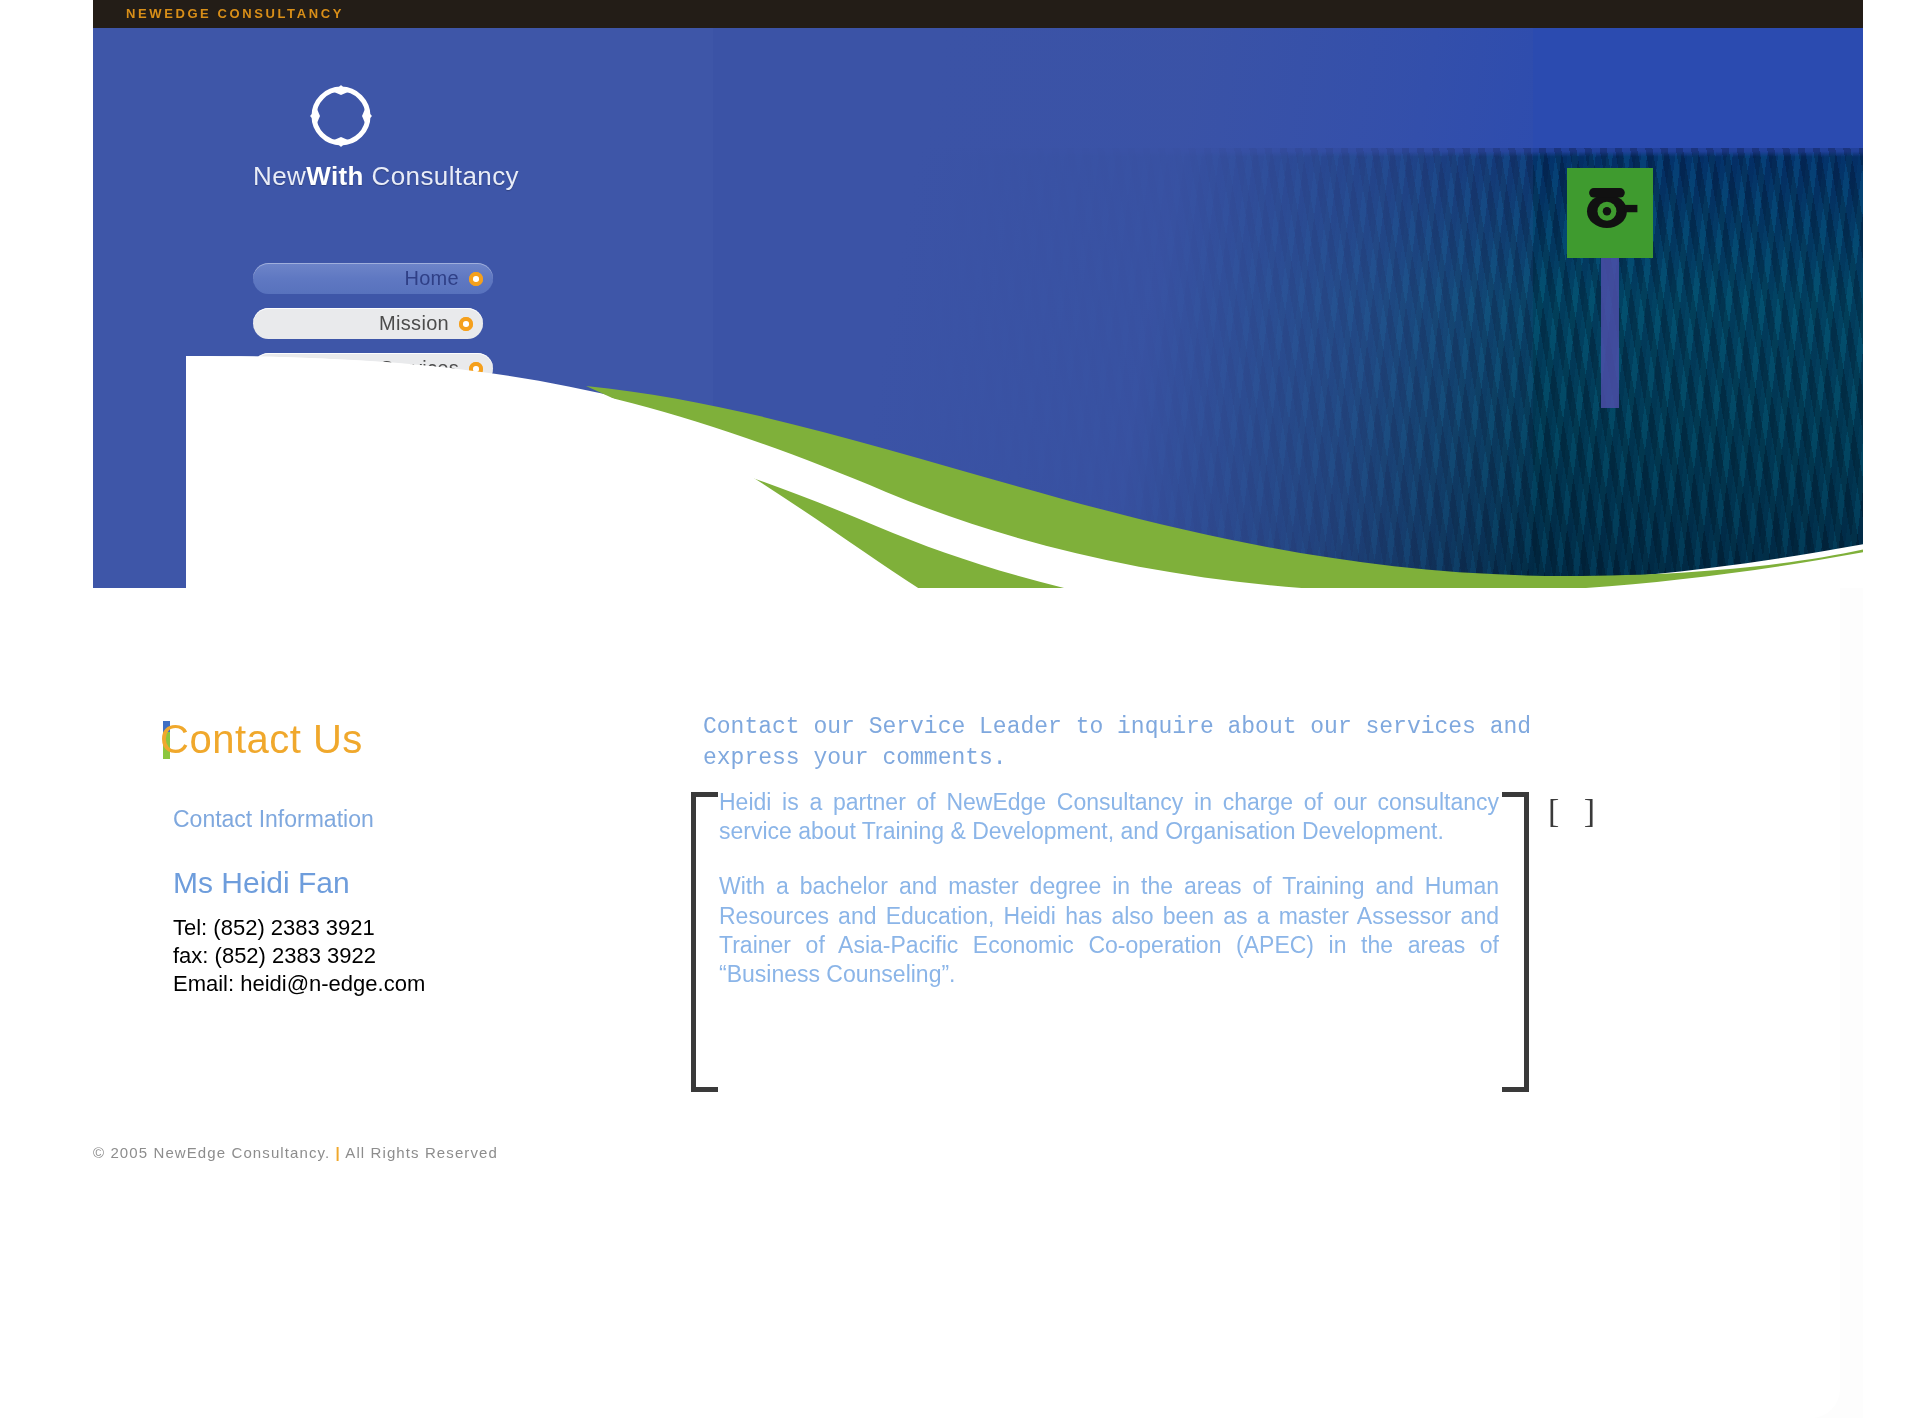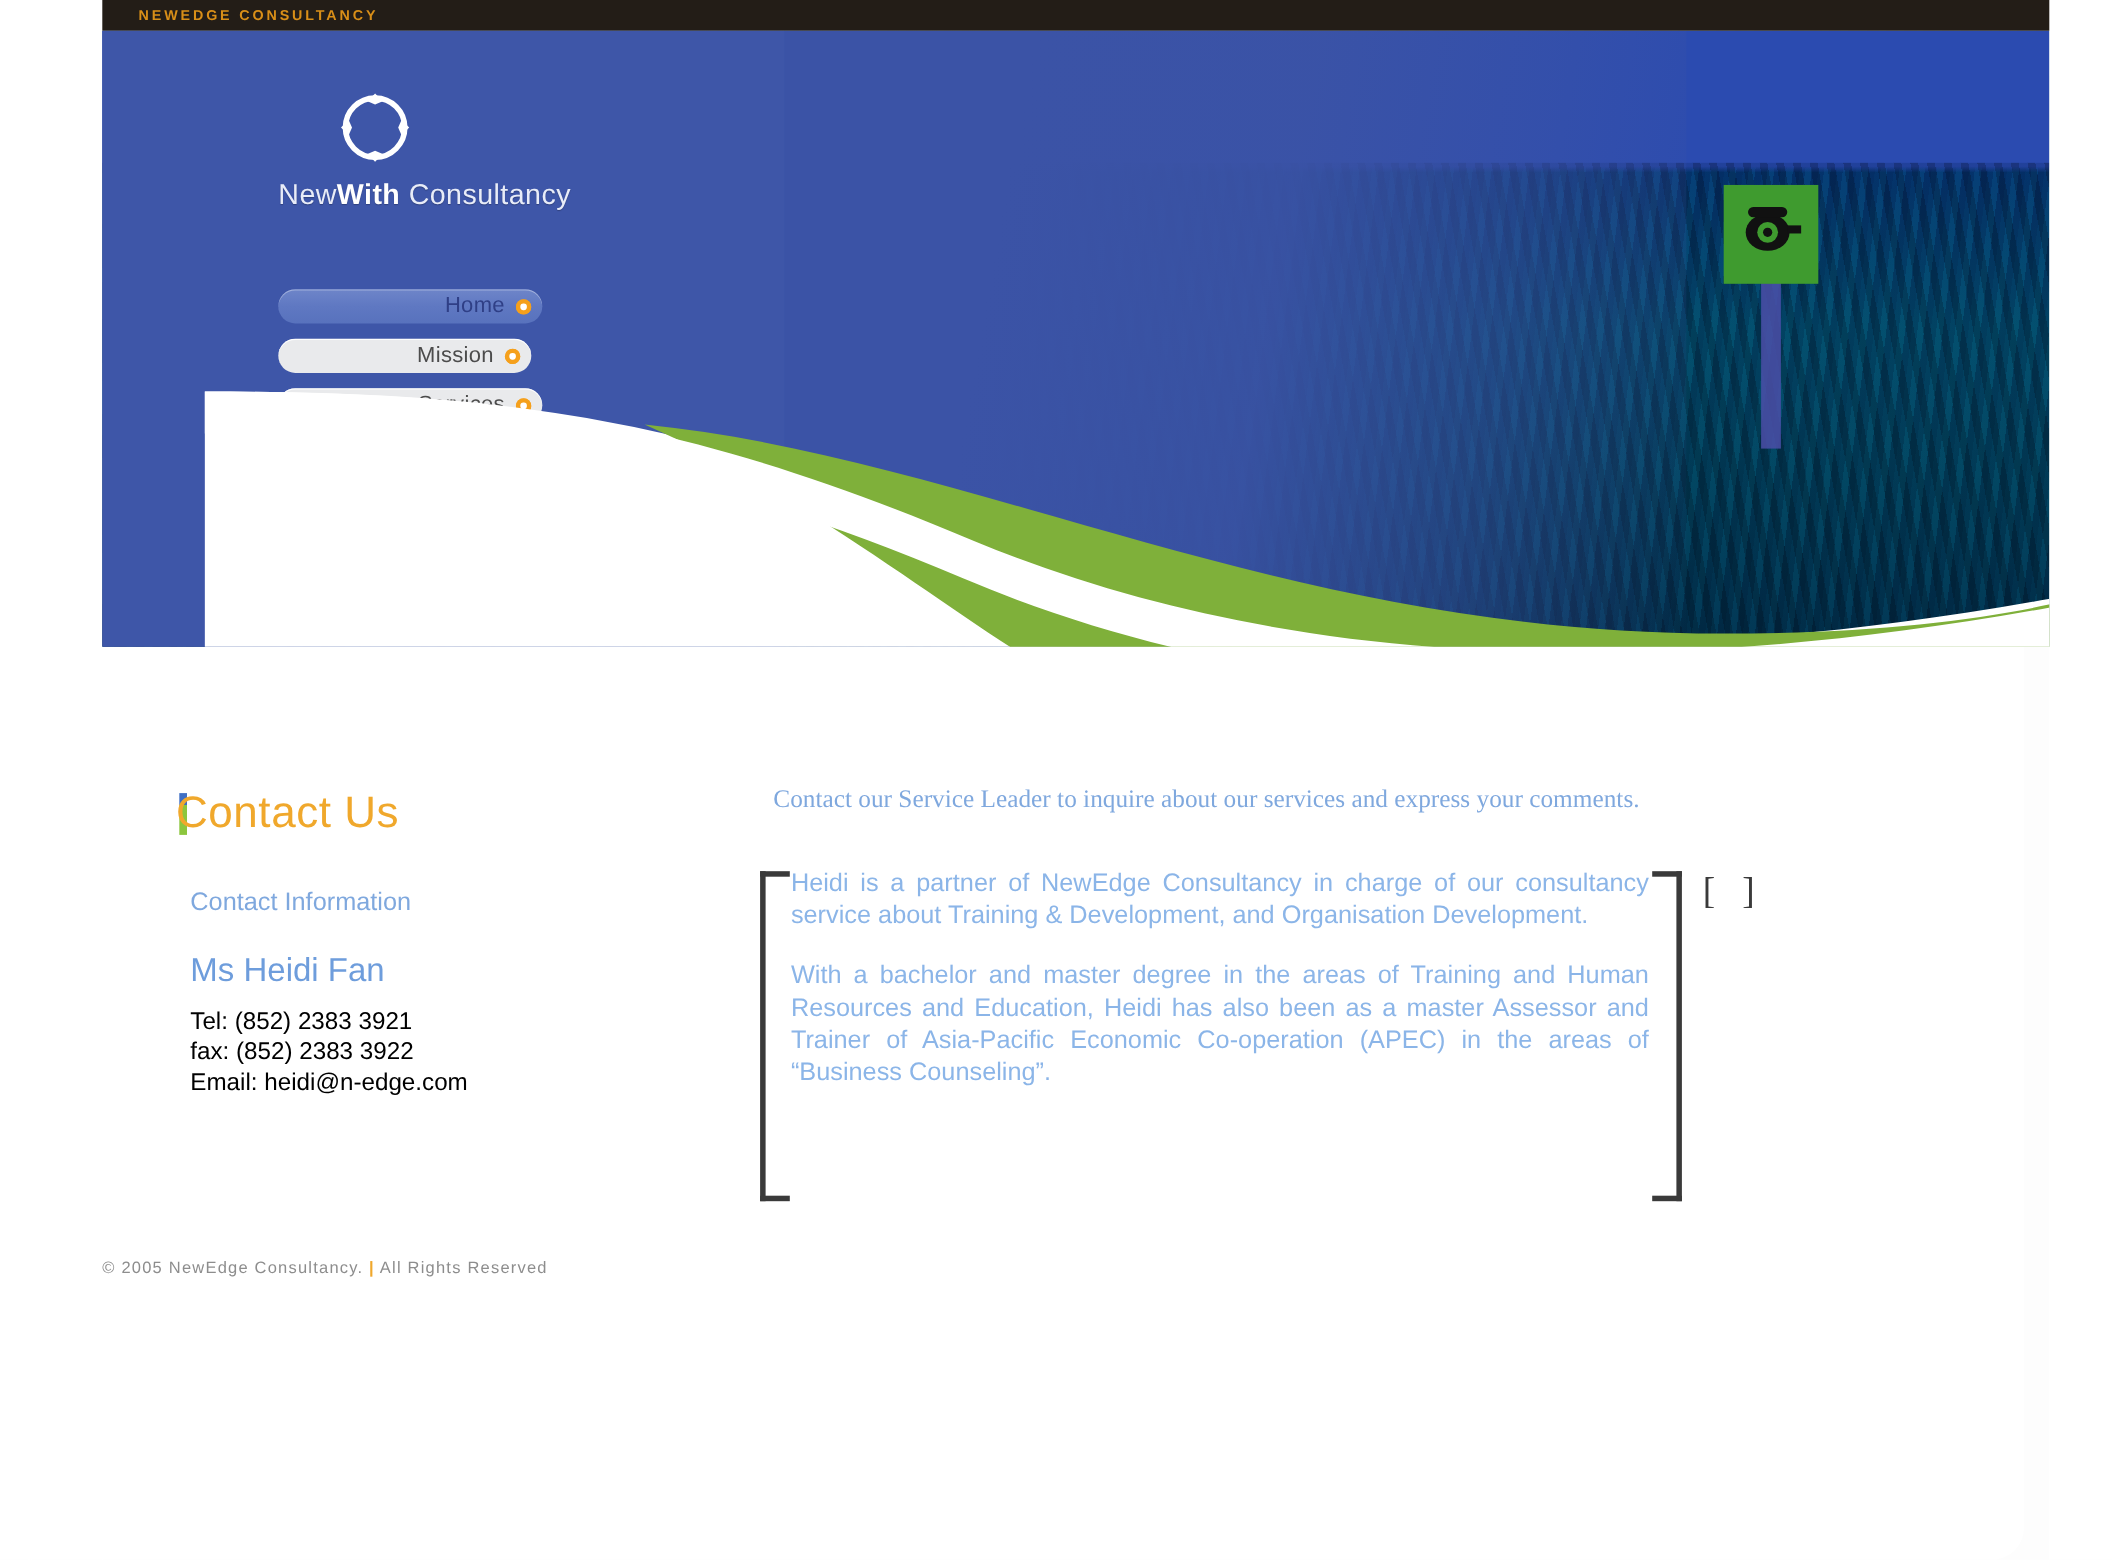--- a/index.html
+++ b/index.html
@@ -146,21 +146,21 @@
     font-family:"Liberation Sans", sans-serif;
   }
   .lc-lines{
     margin-top:14px;font-size:22px;color:#000000;line-height:1.27;
     font-family:"Liberation Sans", sans-serif;
   }
 
   #intro{
     position:absolute;left:610px;top:112px;width:840px;
     font-size:23px;color:#7fa8de;line-height:1.33;
-    font-family:Liberation Serif, serif;
+    font-family:Liberation Mono, monospace;
   }
 
   
   #bracket-block{
     position:absolute;left:598px;top:192px;width:838px;height:290px;
   }
   .brk{position:absolute;top:0;width:22px;height:290px;}
   .brk.l{left:0;border-left:5px solid #3a3a3a;border-top:5px solid #3a3a3a;border-bottom:5px solid #3a3a3a;}
   .brk.r{right:0;border-right:5px solid #3a3a3a;border-top:5px solid #3a3a3a;border-bottom:5px solid #3a3a3a;}
   #bracket-text{

